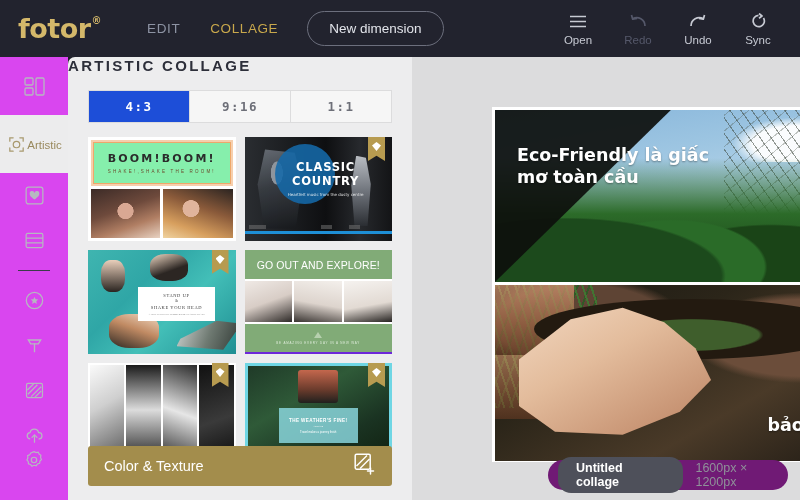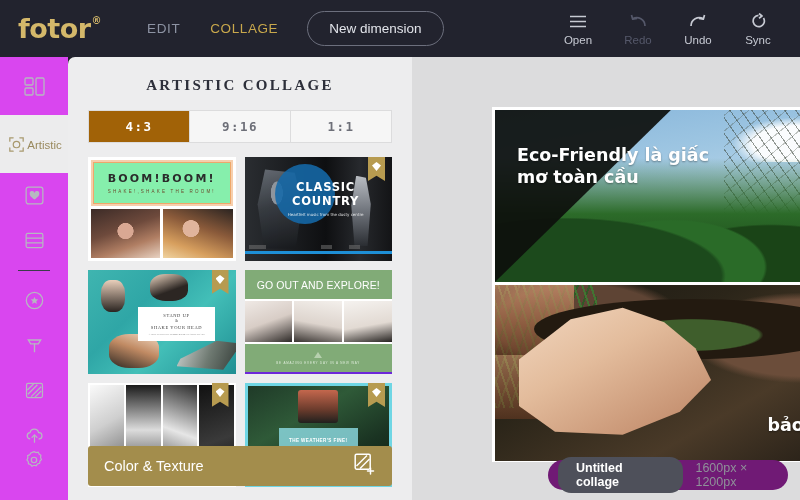--- a/index.html
+++ b/index.html
@@ -81,42 +81,41 @@
   
   .panel {
     position: absolute; left: 68px; top: 57px;
     width: 344px; height: 443px;
     background: #ededee;
     border-top-left-radius: 7px;
     z-index: 20;
     overflow: hidden;
   }
   .panel-title {
-    text-align: center;
+    text-align: left;
     font-size: 15px; letter-spacing: 2.3px;
     color: #2d2f3a; font-weight: bold;
-    padding-top: 20px;
-    font-family: Liberation Serif, serif;
+    font-family: Liberation Sans, sans-serif;
   }
   .ratios {
     margin: 16px 20px 0 20px;
     display: flex;
     height: 33px;
     border: 1px solid #dcdcdd;
     background: #f6f6f6;
   }
   .ratio {
     flex: 1; display: flex; align-items: center; justify-content: center;
     font-size: 12.5px; color: #6d6f78; letter-spacing: 1.5px;
     cursor: pointer; font-weight: bold;
     border-right: 1px solid #dcdcdd;
     font-family: "DejaVu Sans Mono", monospace;
   }
   .ratio:last-child { border-right: none; }
-  .ratio.active { background: #a16207; color: #fff; }
+  .ratio.active { background: #1d4ed8; color: #fff; }
 
   .tgrid {
     margin: 14px 20px 0 20px;
     display: grid;
     grid-template-columns: 1fr 1fr;
     gap: 9px 9px;
   }
   .tcard {
     position: relative;
     height: 104px;

